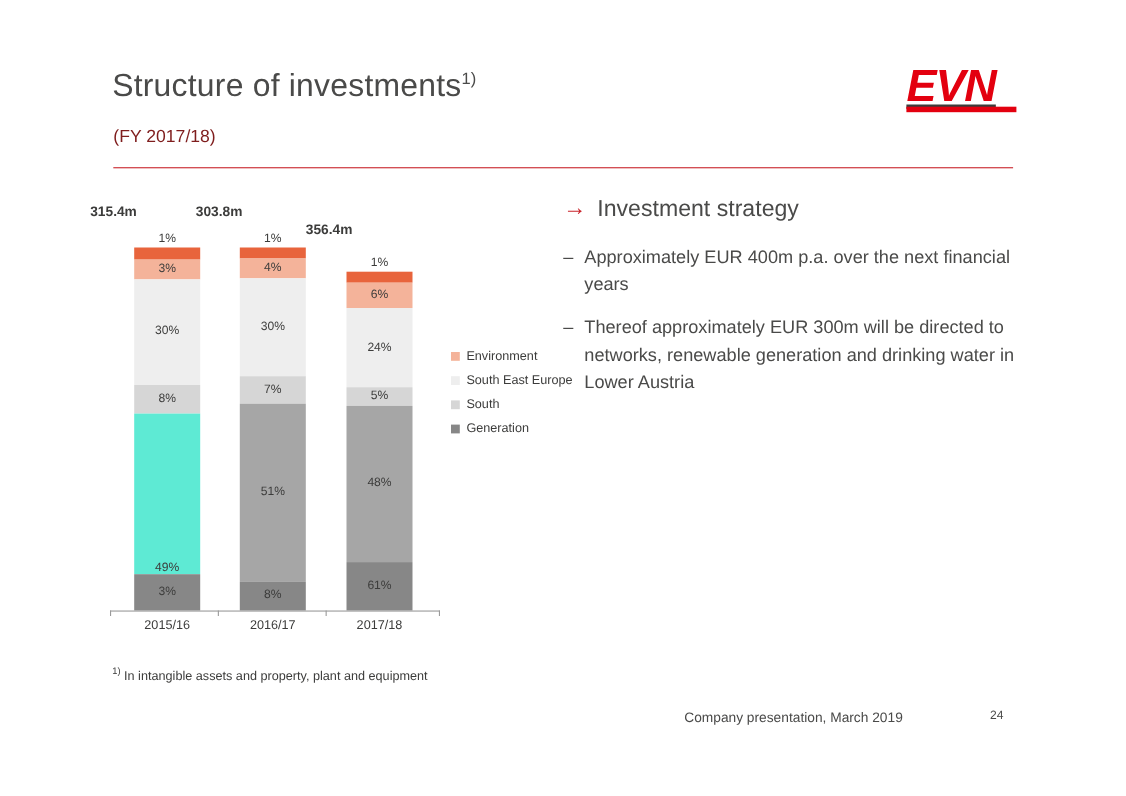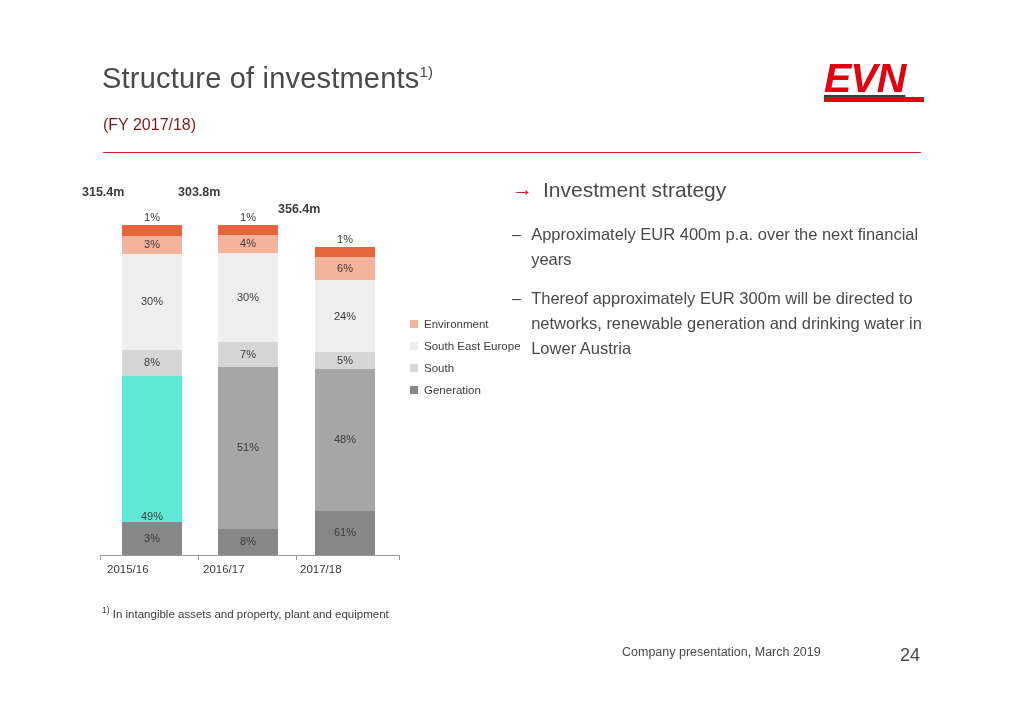--- a/index.html
+++ b/index.html
@@ -145,21 +145,21 @@
   .cat-labels {
     position: absolute;
     top: 383px;
     left: 0;
     width: 320px;
     height: 18px;
   }
   .cat-label {
     position: absolute;
     width: 90px;
-    text-align: left;
+    text-align: center;
     font-size: 11.5px;
     color: #3c3c3b;
   }
 
   
   .legend {
     position: absolute;
     left: 410px;
     top: 313px;
     width: 140px;
@@ -225,21 +225,21 @@
     position: absolute;
     left: 622px;
     top: 645px;
     font-size: 12.5px;
     color: #4a4a49;
   }
   .page-no {
     position: absolute;
     left: 900px;
     top: 645px;
-    font-size: 18px;
+    font-size: 11px;
     color: #4a4a49;
   }
 </style>
 </head>
 <body>
 
 <div class="slide-title"><span>Structure of investments</span><sup>1)</sup></div>
 <div class="slide-subtitle">(FY 2017/18)</div>
 
 <div class="logo">

